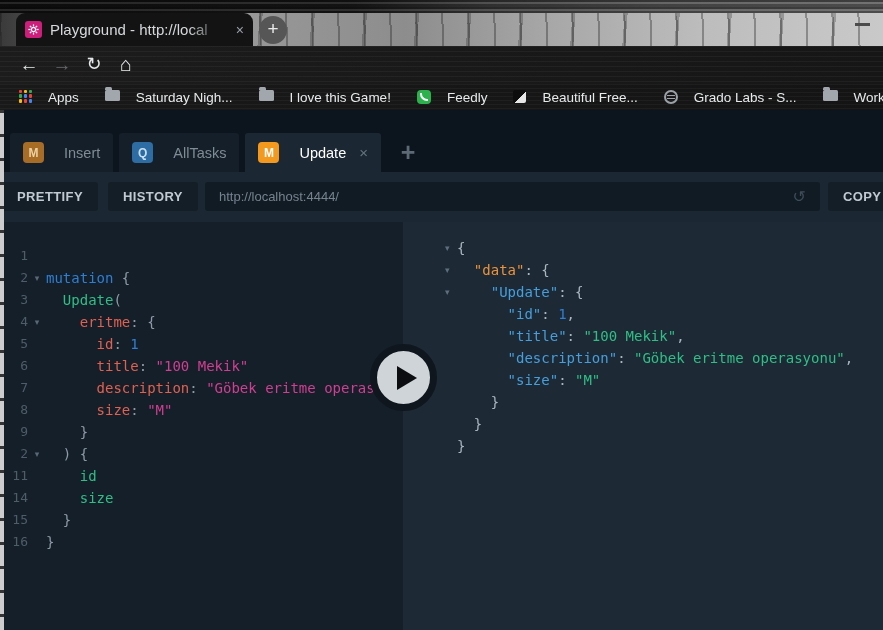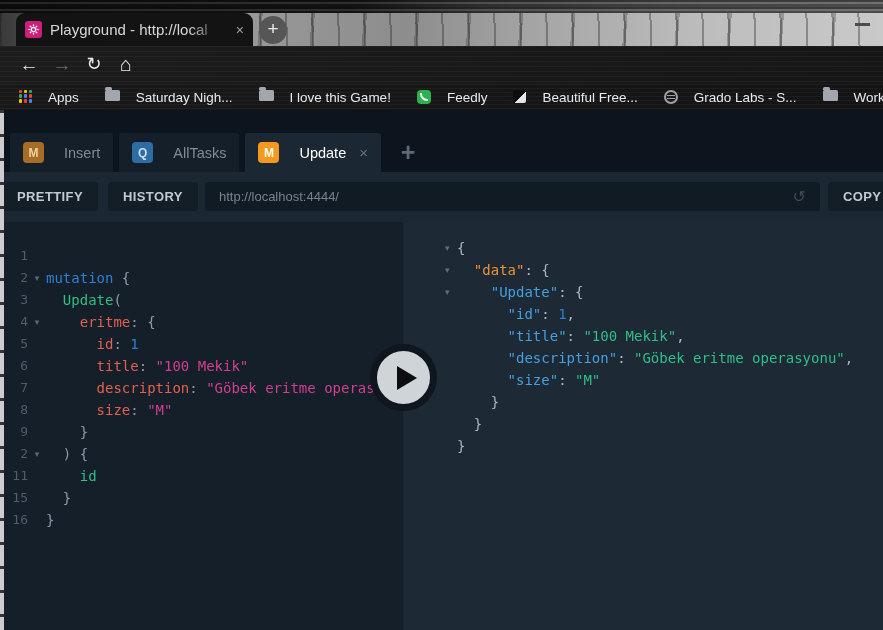--- a/index.html
+++ b/index.html
@@ -325,20 +325,25 @@
           <span class="ln">2</span>
           <span class="fold">▾</span>
           <pre class="code"><span class="sg-punc">  ) {</span></pre>
         </div>
         <div class="ed-line">
           <span class="ln">11</span>
           <span class="fold" style="visibility: hidden;">▾</span>
           <pre class="code"><span class="sg-field">    id</span></pre>
         </div>
         <div class="ed-line">
+          <span class="ln">14</span>
+          <span class="fold" style="visibility: hidden;">▾</span>
+          <pre class="code"><span class="sg-field">    size</span></pre>
+        </div>
+        <div class="ed-line">
           <span class="ln">15</span>
           <span class="fold" style="visibility: hidden;">▾</span>
           <pre class="code"><span class="sg-punc">  }</span></pre>
         </div>
         <div class="ed-line">
           <span class="ln">16</span>
           <span class="fold" style="visibility: hidden;">▾</span>
           <pre class="code"><span class="sg-punc">}</span></pre>
         </div>
       </div>

